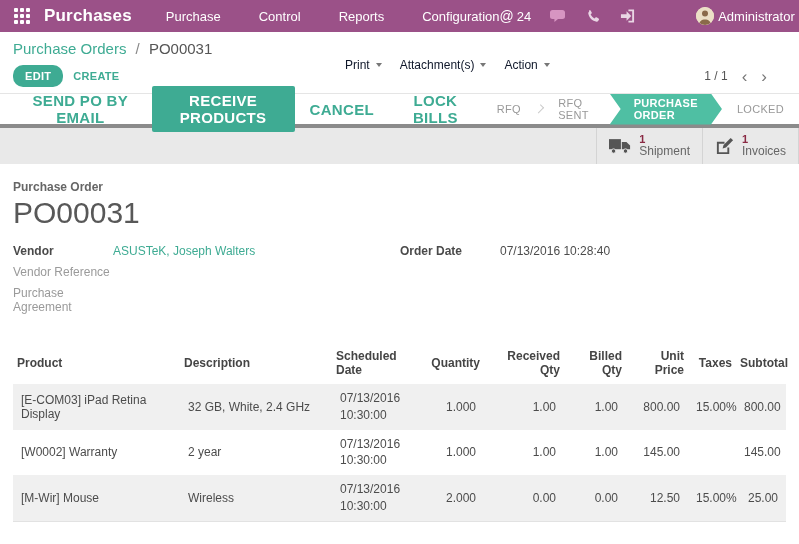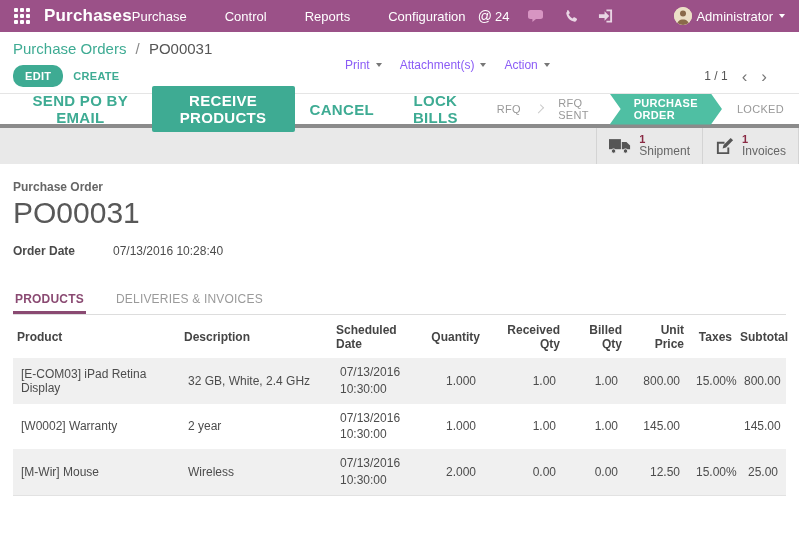--- a/index.html
+++ b/index.html
@@ -4,21 +4,21 @@
 <style>
   * { margin:0; padding:0; box-sizing:border-box; }
   html,body { width:799px; height:544px; overflow:hidden; background:#fff;
     font-family:"Liberation Sans","DejaVu Sans",sans-serif; color:#4c4c4c; }
 
   
   .topbar { height:32px; background:#9b5188; display:flex; align-items:center;
     padding:0 14px 0 10px; color:#fff; font-size:13px; }
   .apps-icon { display:inline-grid; grid-template-columns:repeat(3,4px); grid-gap:2px; margin:0 14px 0 4px; cursor:pointer; }
   .apps-icon i { width:4px; height:4px; background:#fff; border-radius:1px; }
-  .app-name { font-size:17px; font-weight:bold; letter-spacing:.2px; cursor:pointer; }
+  .app-name { font-size:17px; font-weight:bold; margin-right:34px; letter-spacing:.2px; cursor:pointer; }
   .top-menu { display:flex; gap:38px; }
   .top-menu span { cursor:pointer; }
   .topbar-right { margin-left:auto; display:flex; align-items:center; gap:19px; }
   .activity { display:flex; align-items:center; gap:3px; cursor:pointer; }
   .at-glyph { font-size:14px; }
   .topbar-right svg { display:block; }
   .user-menu { display:flex; align-items:center; gap:4px; cursor:pointer;padding-left:42px; }
   .avatar { width:18px; height:18px; border-radius:50%; overflow:hidden; background:#e9ddc6; }
   .caret { display:inline-block; width:0; height:0; border-left:3.5px solid transparent;
     border-right:3.5px solid transparent; border-top:4px solid currentColor; margin-left:2px; }
@@ -28,21 +28,21 @@
   .breadcrumb { font-size:15px; margin-bottom:8px; }
   .breadcrumb .parent { color:#3eab93; cursor:pointer; }
   .breadcrumb .sep { color:#888; margin:0 5px; }
   .breadcrumb .current { color:#555; }
   .cp-row { display:flex; align-items:center; }
   .btn { font-size:11px; font-weight:bold; letter-spacing:.3px; border:none; cursor:pointer;
     background:none; font-family:inherit; }
   .btn-primary { background:#3eab93; color:#fff; padding:5px 12px; border-radius:10px; }
   .btn-link { color:#3eab93; padding:5px 10px; }
   .cp-middle { position:absolute; left:345px; top:58px; display:flex; gap:18px; font-size:12px; color:#555; }
-  .dropdown { cursor:pointer; display:flex; align-items:center; gap:4px; color:#8b5cf6; }
+  .dropdown { cursor:pointer; display:flex; align-items:center; gap:4px; color:#0f172a; }
   .dropdown .caret { border-top-color:#777; }
   .pager { margin-left:auto; display:flex; align-items:center; gap:14px; font-size:12px; color:#555; }
   .pager .arrow { font-size:17px; color:#777; cursor:pointer; line-height:1; }
 
   
   .statusbar { border-top:1px solid #e5e5e5; display:flex; align-items:center;
     padding:0 0 0 13px; height:31px; background:#fff; }
   .sb-buttons { display:flex; align-items:center; gap:4px; }
   .sb-btn { font-size:15px; font-weight:bold; letter-spacing:.3px; color:#3eab93;
     background:none; border:none; padding:6px 11px; cursor:pointer; font-family:inherit; }
@@ -221,32 +221,42 @@
       <span class="stat-label">Invoices</span>
     </span>
   </div>
 </div>
 
 <div class="sheet">
   <div class="subtitle">Purchase Order</div>
   <h1 class="po-title">PO00031</h1>
 
   <div class="info-grid">
+    <div class="info-col-left">
+      <div class="info-row">
+        <span class="f-label">Vendor</span>
+        <span class="f-value link">ASUSTeK, Joseph Walters</span>
+      </div>
+      <div class="info-row">
+        <span class="f-label muted">Vendor Reference</span>
+        <span class="f-value"></span>
+      </div>
+      <div class="info-row">
+        <span class="f-label muted">Purchase Agreement</span>
+        <span class="f-value"></span>
+      </div>
+    </div>
     <div class="info-col-right">
       <div class="info-row">
         <span class="f-label">Order Date</span>
         <span class="f-value">07/13/2016 10:28:40</span>
       </div>
     </div>
   </div>
 
-  <div class="tabs">
-    <span class="tab active">PRODUCTS</span>
-    <span class="tab">DELIVERIES &amp; INVOICES</span>
-  </div>
 
   <table>
     <colgroup>
       <col style="width:167px">
         <col style="width:152px">
         <col style="width:92px">
       <col style="width:60px">
         <col style="width:80px">
         <col style="width:62px">
       <col style="width:62px">

